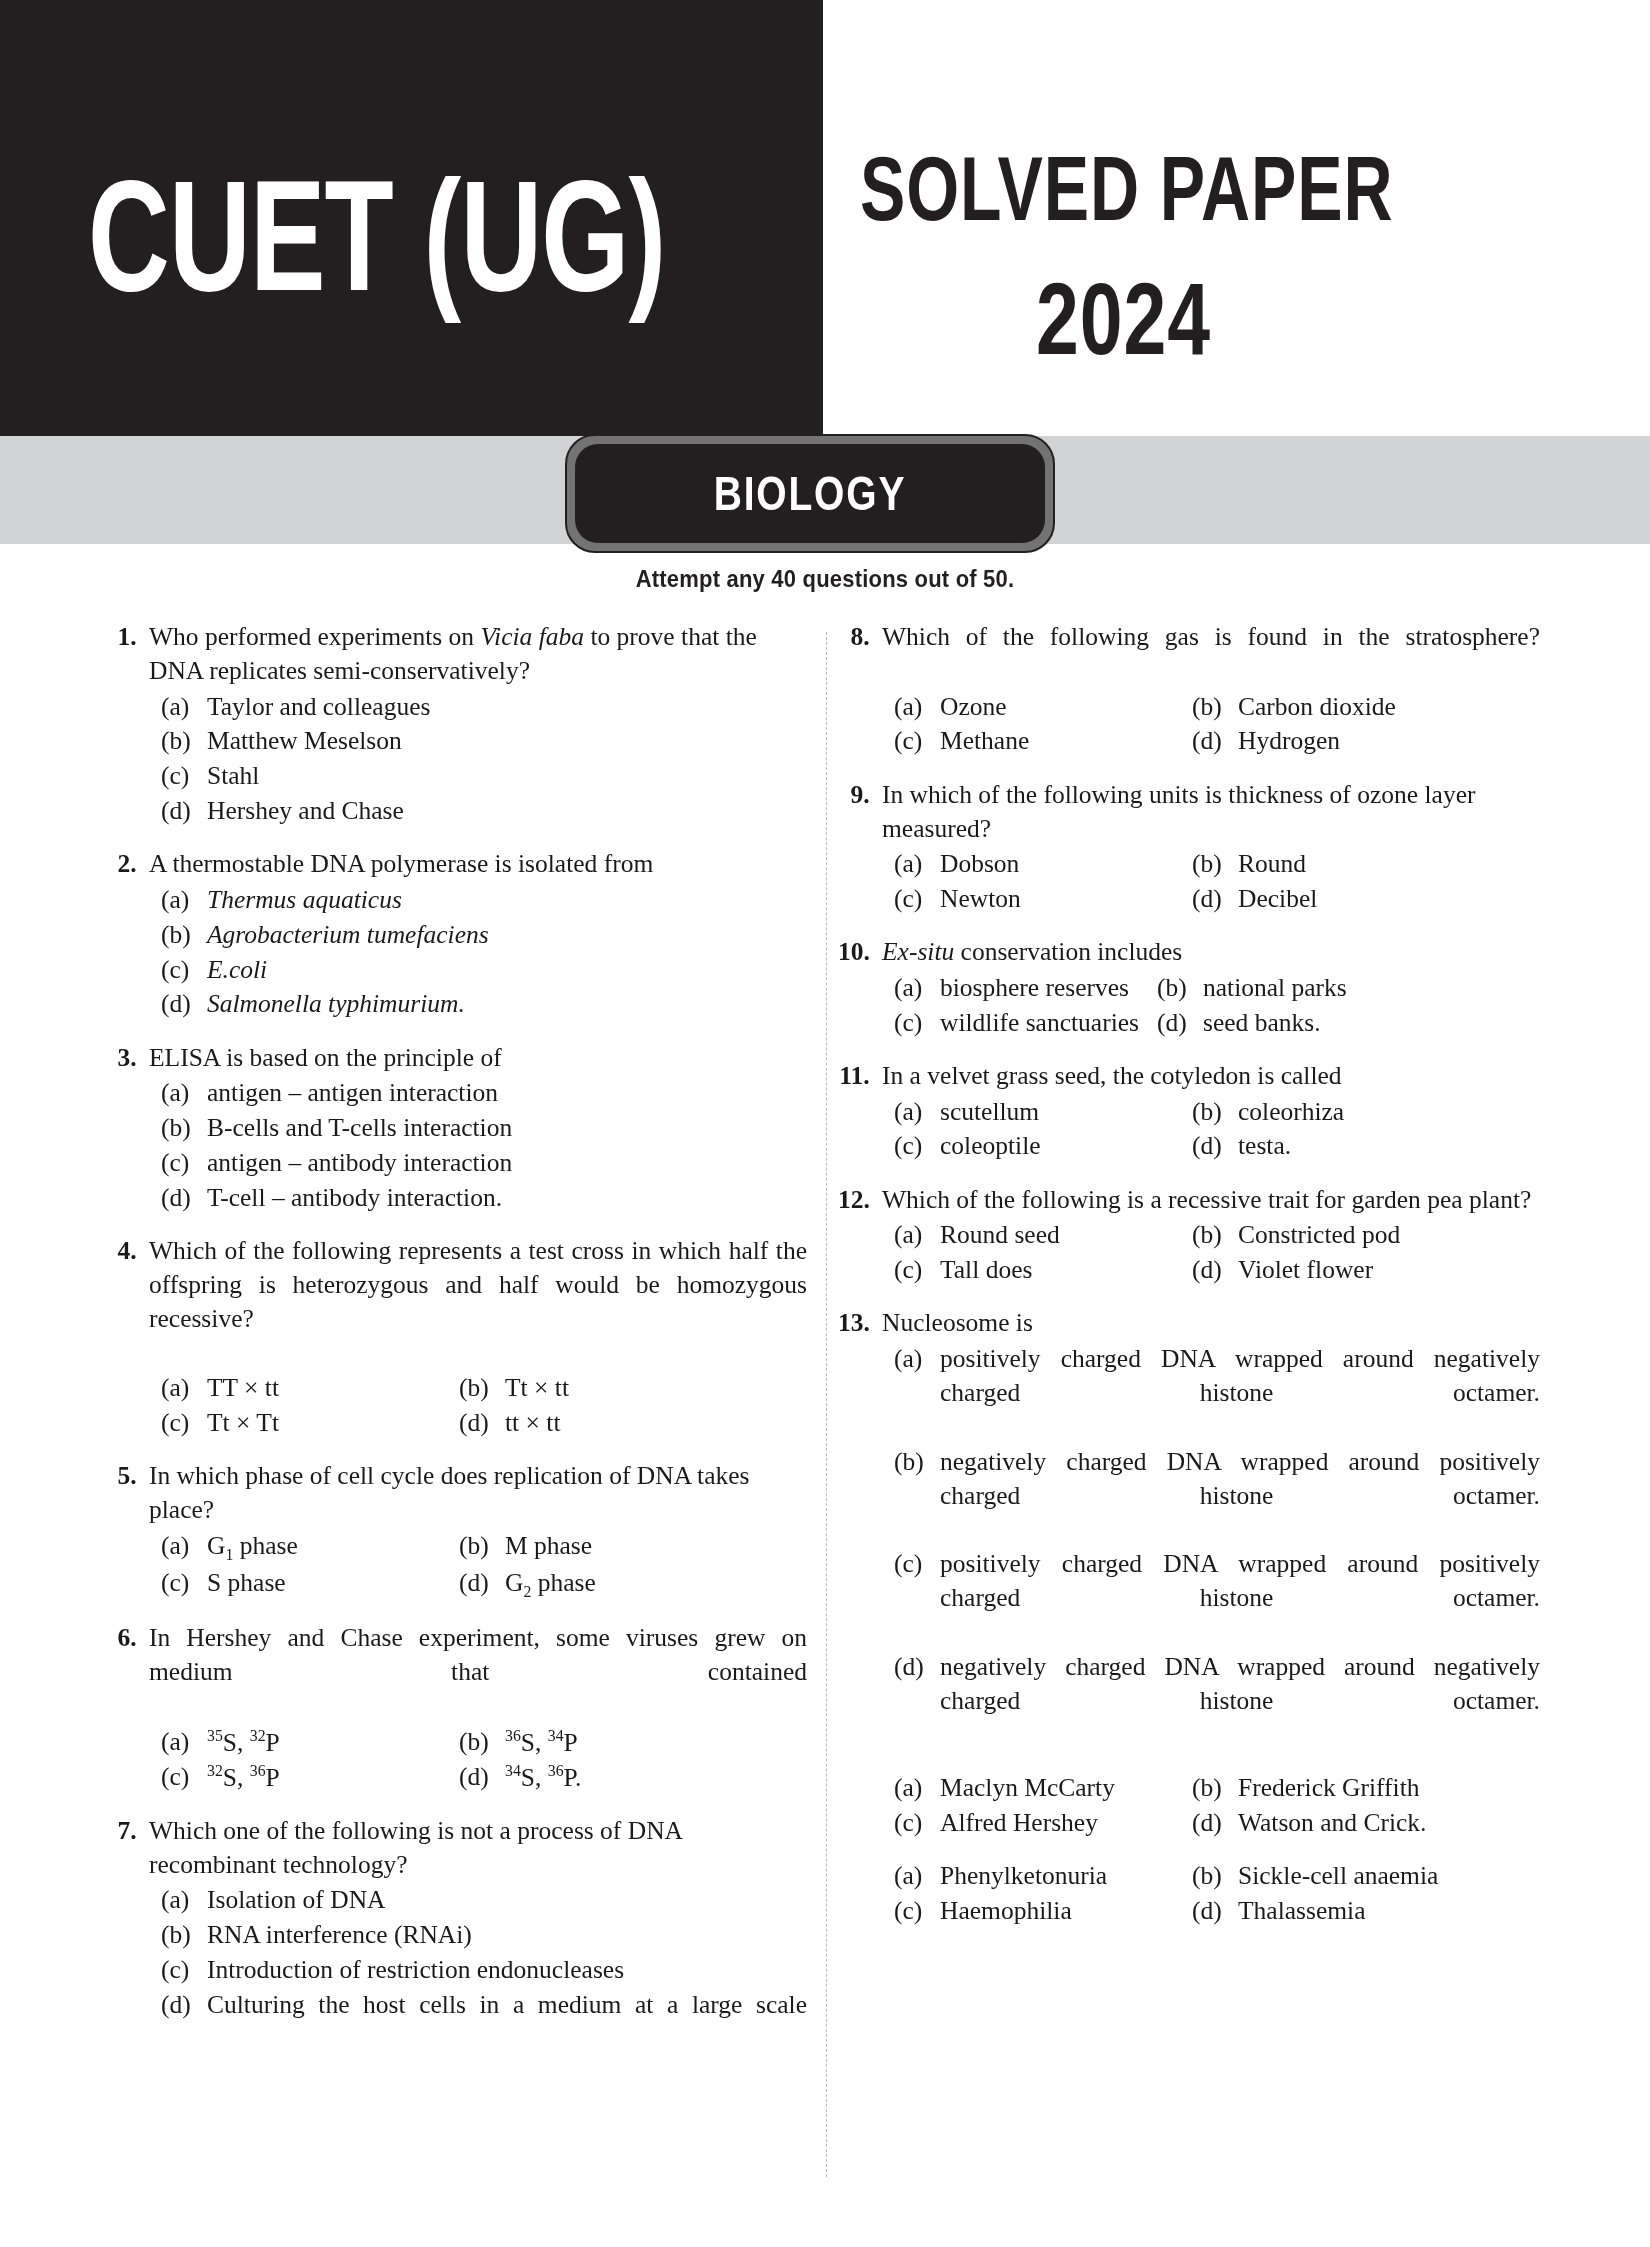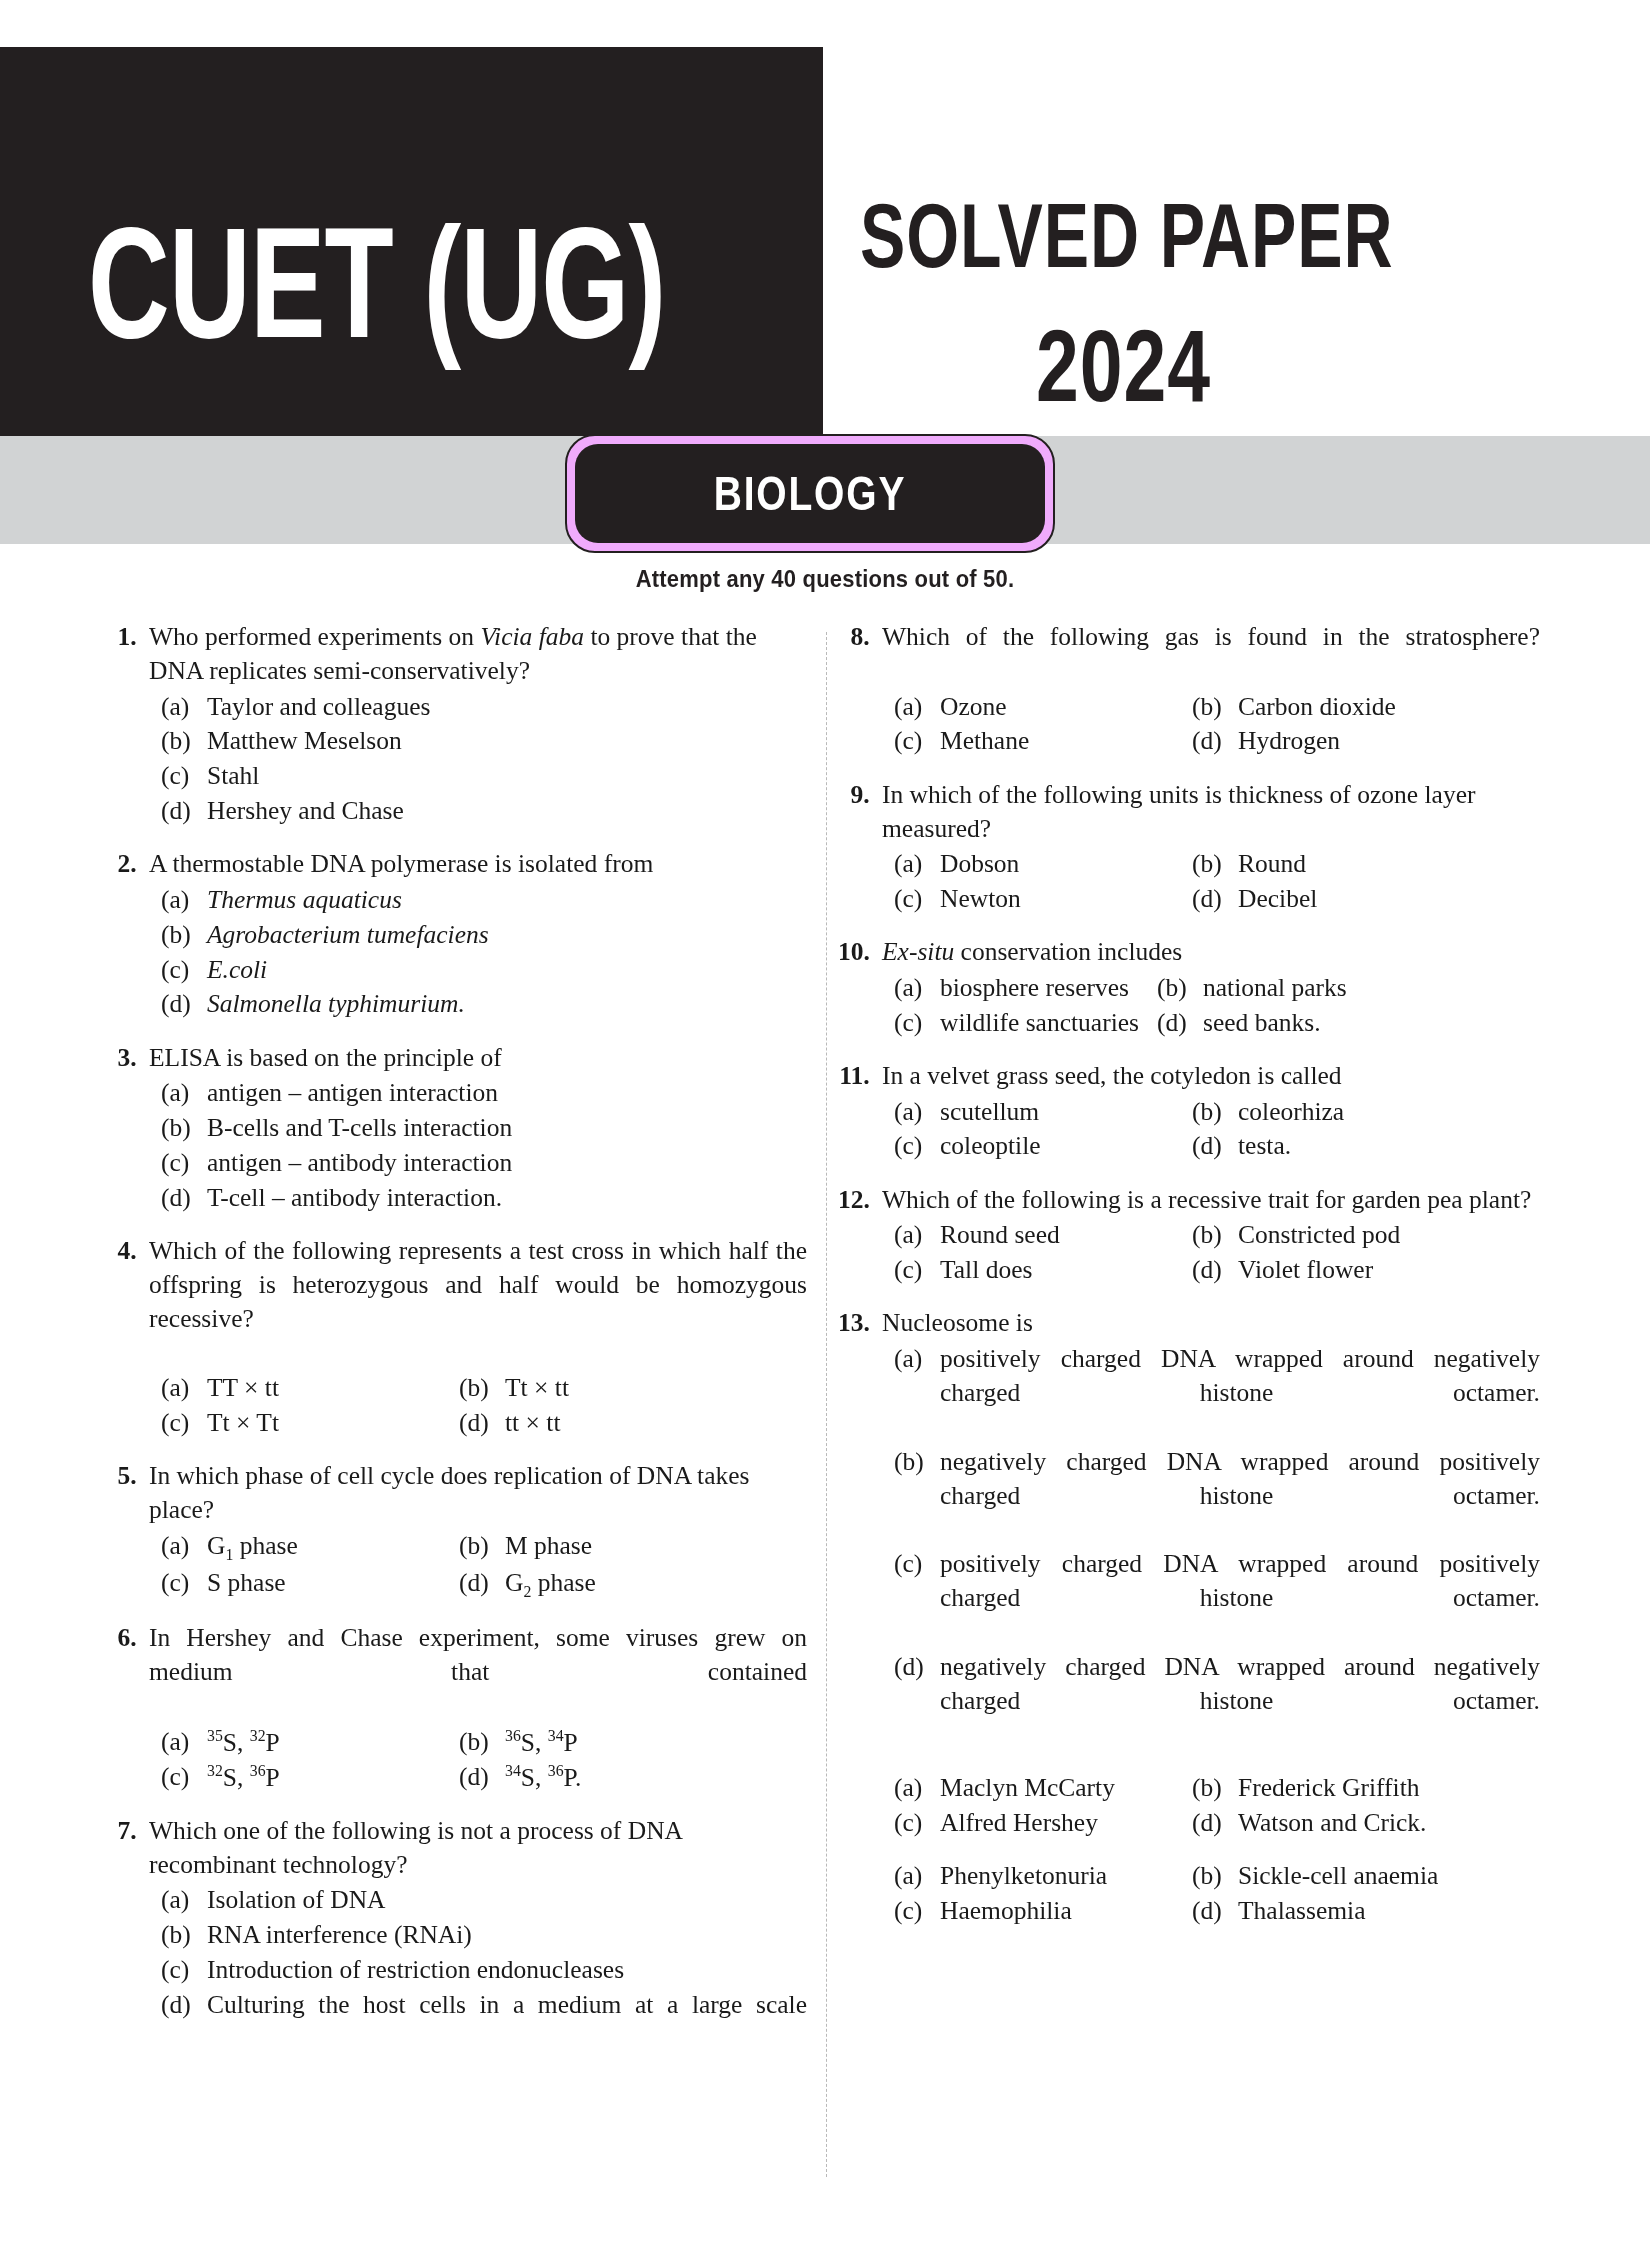--- a/index.html
+++ b/index.html
@@ -10,21 +10,20 @@
     color:#1a1a1a;
     overflow:hidden;
     position:relative;
   }
 
   
   .masthead{
     position:relative;
     height:504px;
     width:1650px;
-    margin-top:47px;
   }
   .mast-black{
     position:absolute;left:0;top:0;
     width:823px;height:436px;
     background:#231F20;
   }
   .mast-white{
     position:absolute;left:823px;top:0;
     width:827px;height:436px;
     background:#ffffff;
@@ -73,21 +72,21 @@
   .grey-band{
     position:absolute;
     left:0; top:436px;
     width:1650px; height:108px;
     background:#D1D3D4;
   }
   .subject-badge-wrap{
     position:absolute;
     left:565px; top:434px;
     width:490px; height:119px;
-    background:#f0abfc;
+    background:#737373;
     border:2.6px solid #231F20;
     border-radius:30px;
     box-sizing:border-box;
     padding:8px;
   }
   .subject-badge{
     width:100%;height:100%;
     background:#231F20;
     border-radius:23px;
     display:flex;align-items:center;justify-content:center;

